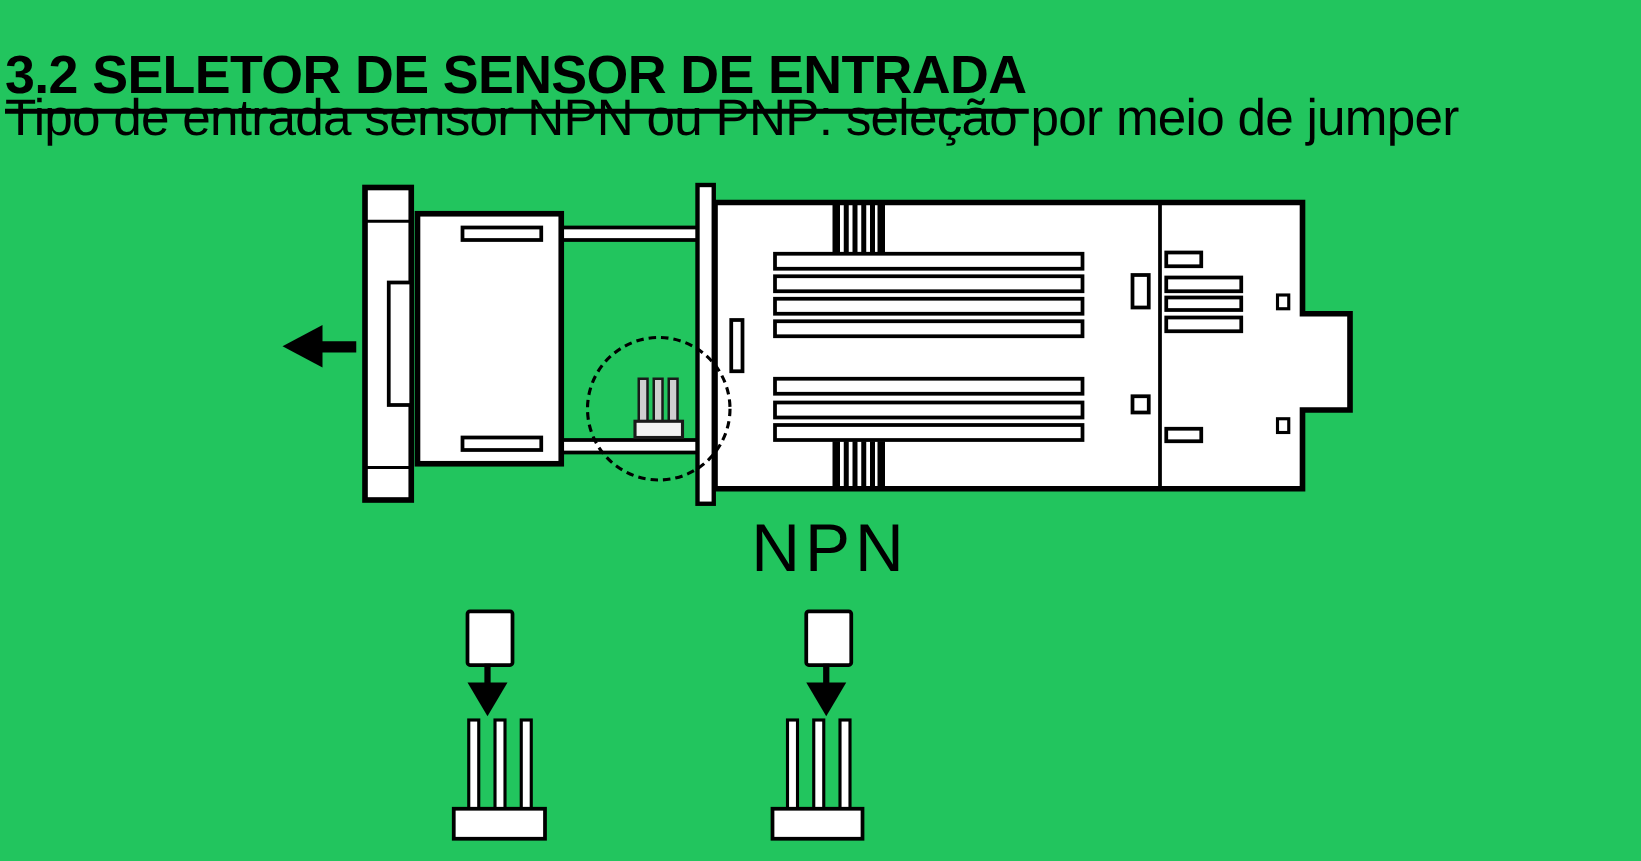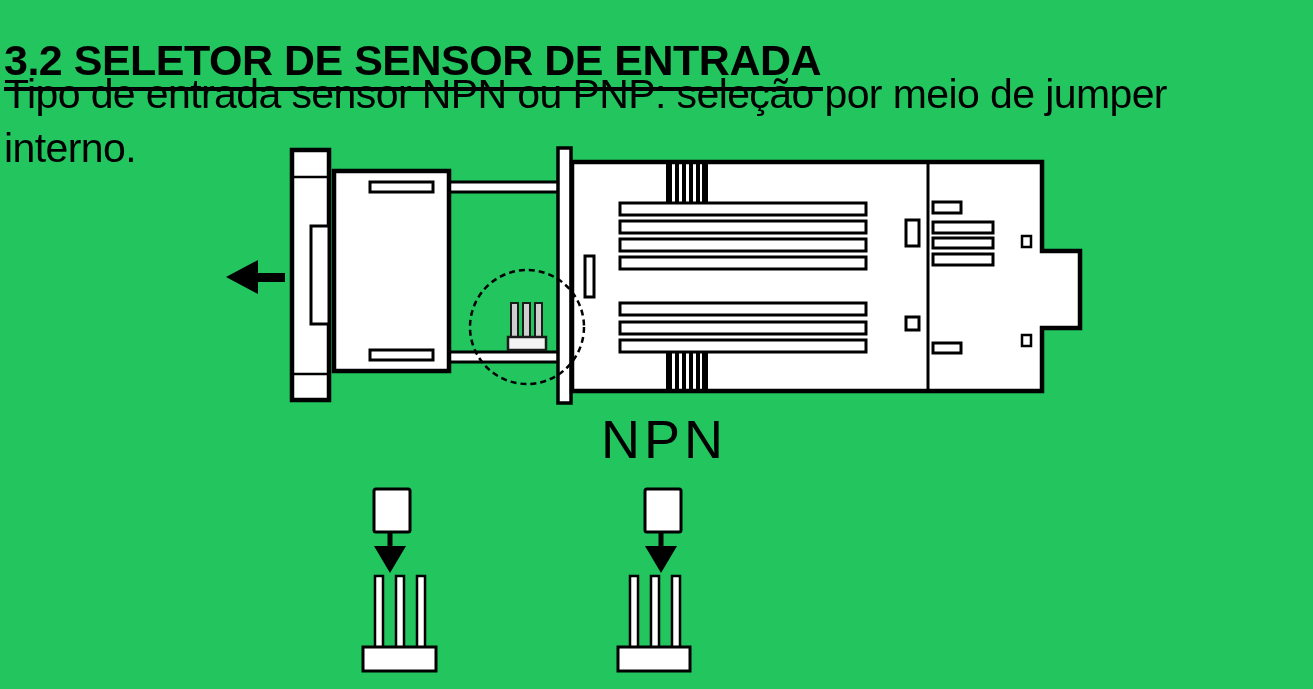--- a/index.html
+++ b/index.html
@@ -36,21 +36,20 @@
   .jlabel.npn{left:601px;text-align:right;}
   svg.diagram{position:absolute;left:0;top:0;}
 </style>
 </head>
 <body>
 
 <div class="page">
 
   <h1 class="heading">3.2 SELETOR DE SENSOR DE ENTRADA</h1>
   <div class="bodyline l1">Tipo de entrada sensor NPN ou PNP: seleção por meio de jumper</div>
-  <div class="bodyline l2">interno.</div>
 
   <svg class="diagram" width="1313" height="689" viewBox="0 0 1313 689">
 
     <g>
       <polygon points="226,277 258,260 258,294" fill="#000"></polygon>
       <rect x="255" y="273" width="30" height="9" fill="#000"></rect>
     </g>
 
     <g>
       <rect x="448" y="182" width="114" height="10" fill="#fff" stroke="#000" stroke-width="3"></rect>

